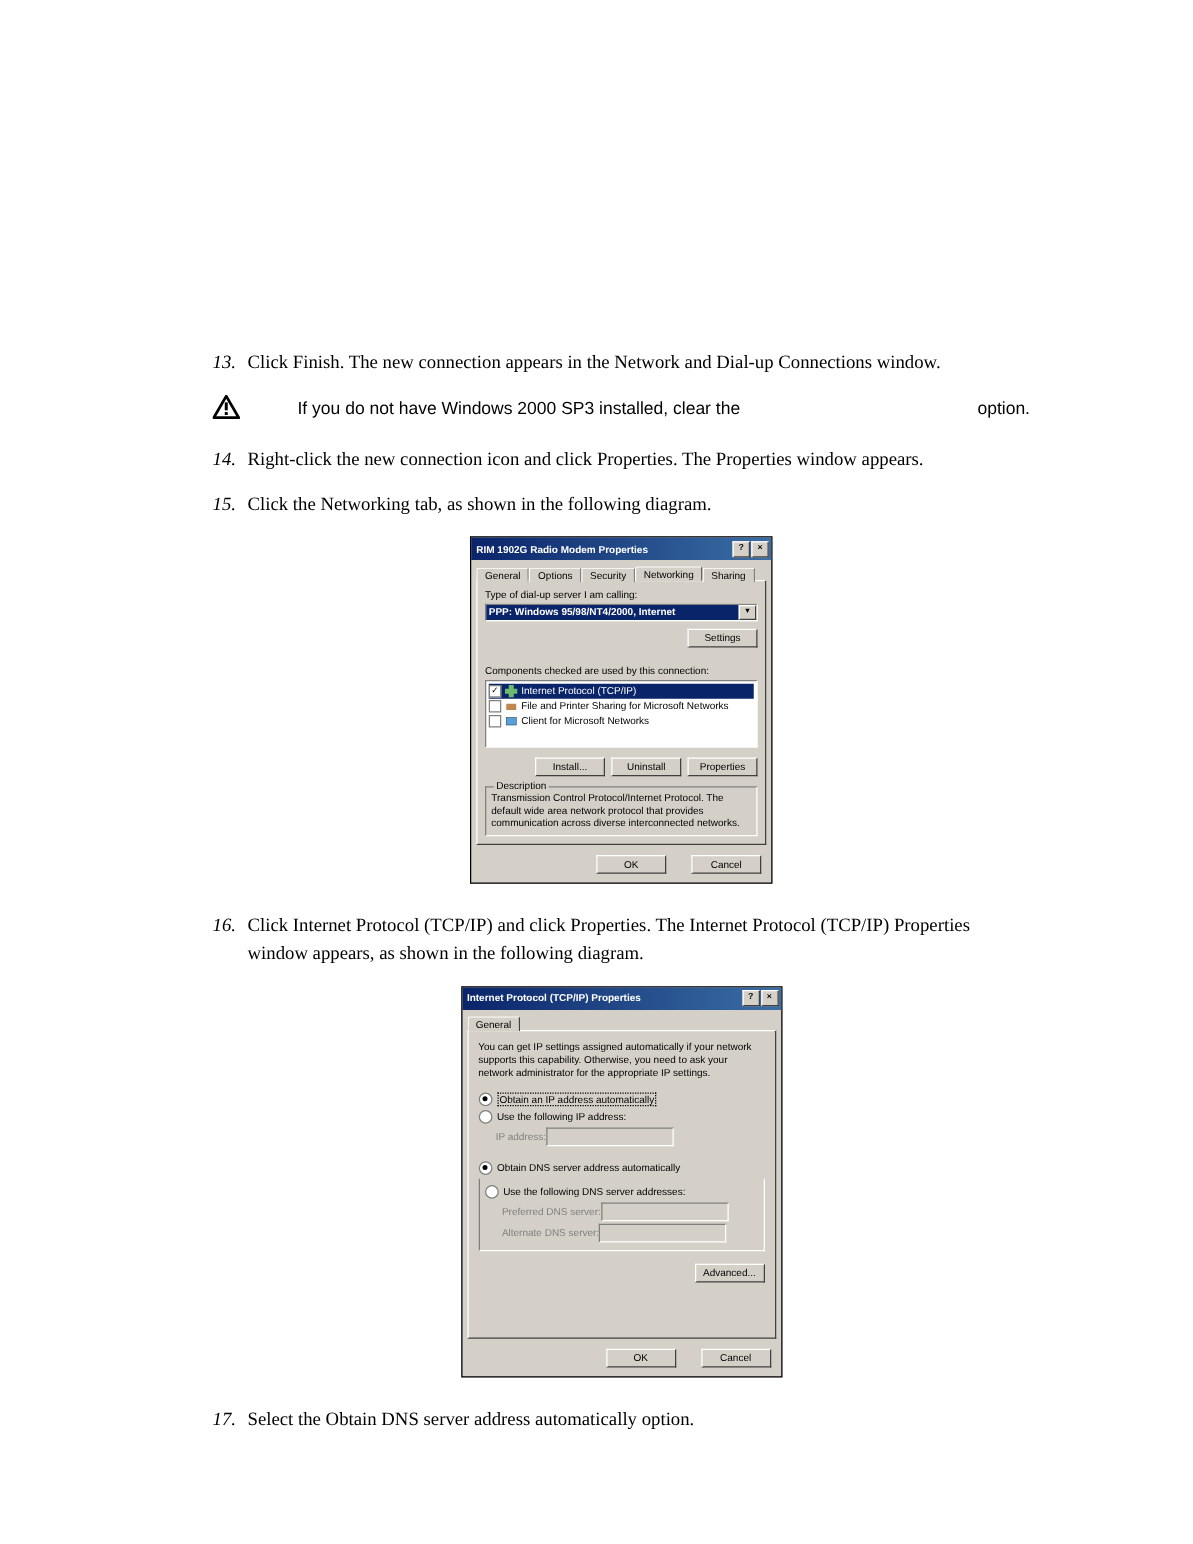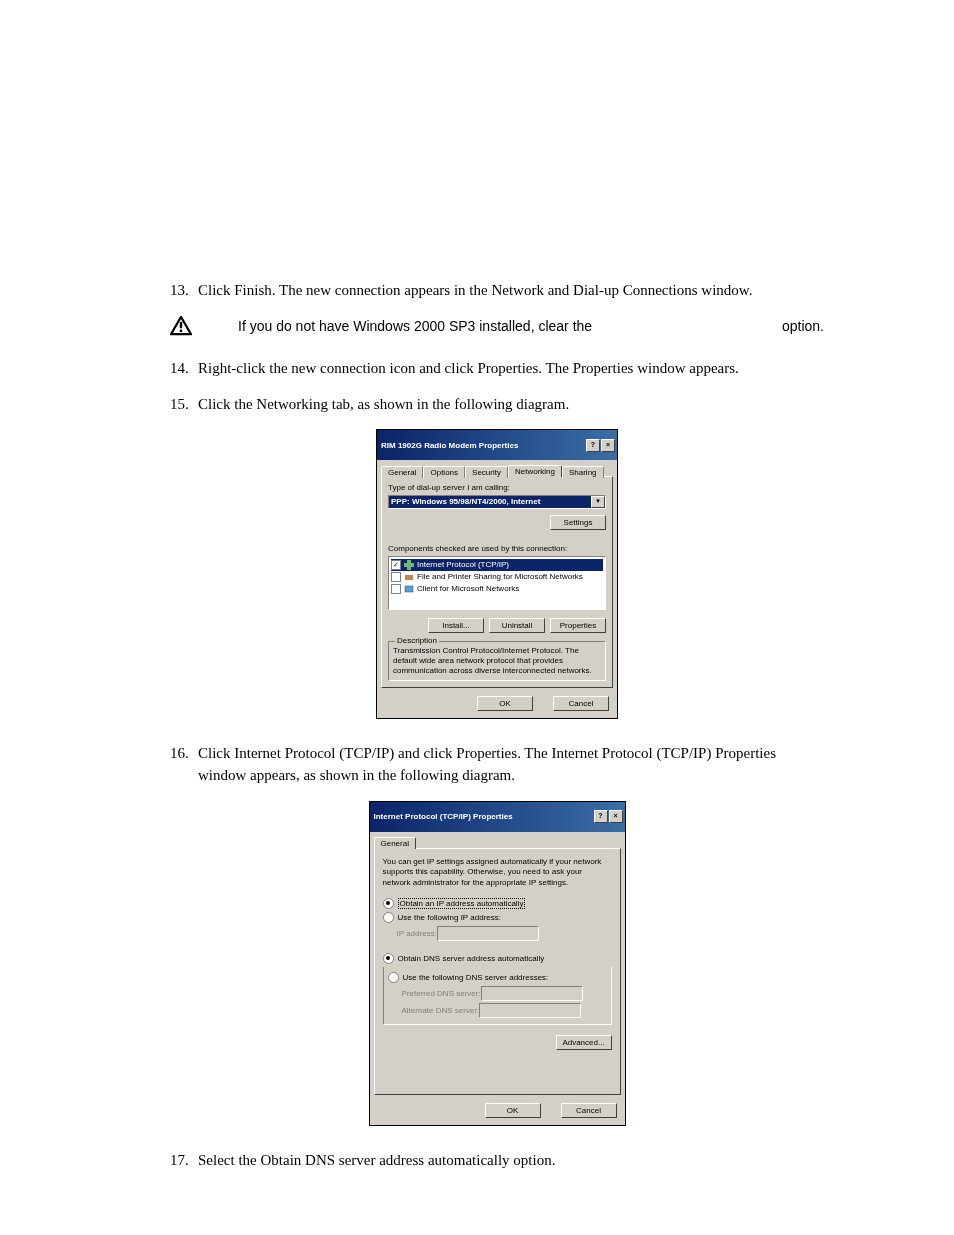--- a/index.html
+++ b/index.html
@@ -23,20 +23,21 @@
     font-size: 15px;
     line-height: 1.45;
     margin-bottom: 14px;
     padding-left: 28px;
     position: relative;
   }
   ol.steps > li .num {
     position: absolute;
     left: 0;
     top: 0;
+    font-style: italic;
   }
   .bold { font-weight: normal; }
   .note-row {
     display: flex;
     align-items: center;
     gap: 46px;
     margin: 14px 0 22px 0;
   }
   .warn-icon {
     width: 22px;
@@ -61,21 +62,21 @@
   
   .dlg {
     width: 240px;
     background: #d4d0c8;
     border: 1px solid #000;
     font-family: Tahoma, Arial, sans-serif;
     font-size: 8px;
     color: #000;
   }
   .dlg .titlebar {
-    height: 30px;
+    height: 18px;
     background: linear-gradient(to right, #0a246a, #3a6ea5);
     color: #fff;
     font-weight: bold;
     font-size: 8px;
     display: flex;
     align-items: center;
     justify-content: space-between;
     padding: 0 2px 0 4px;
   }
   .titlebar .tbtns {

